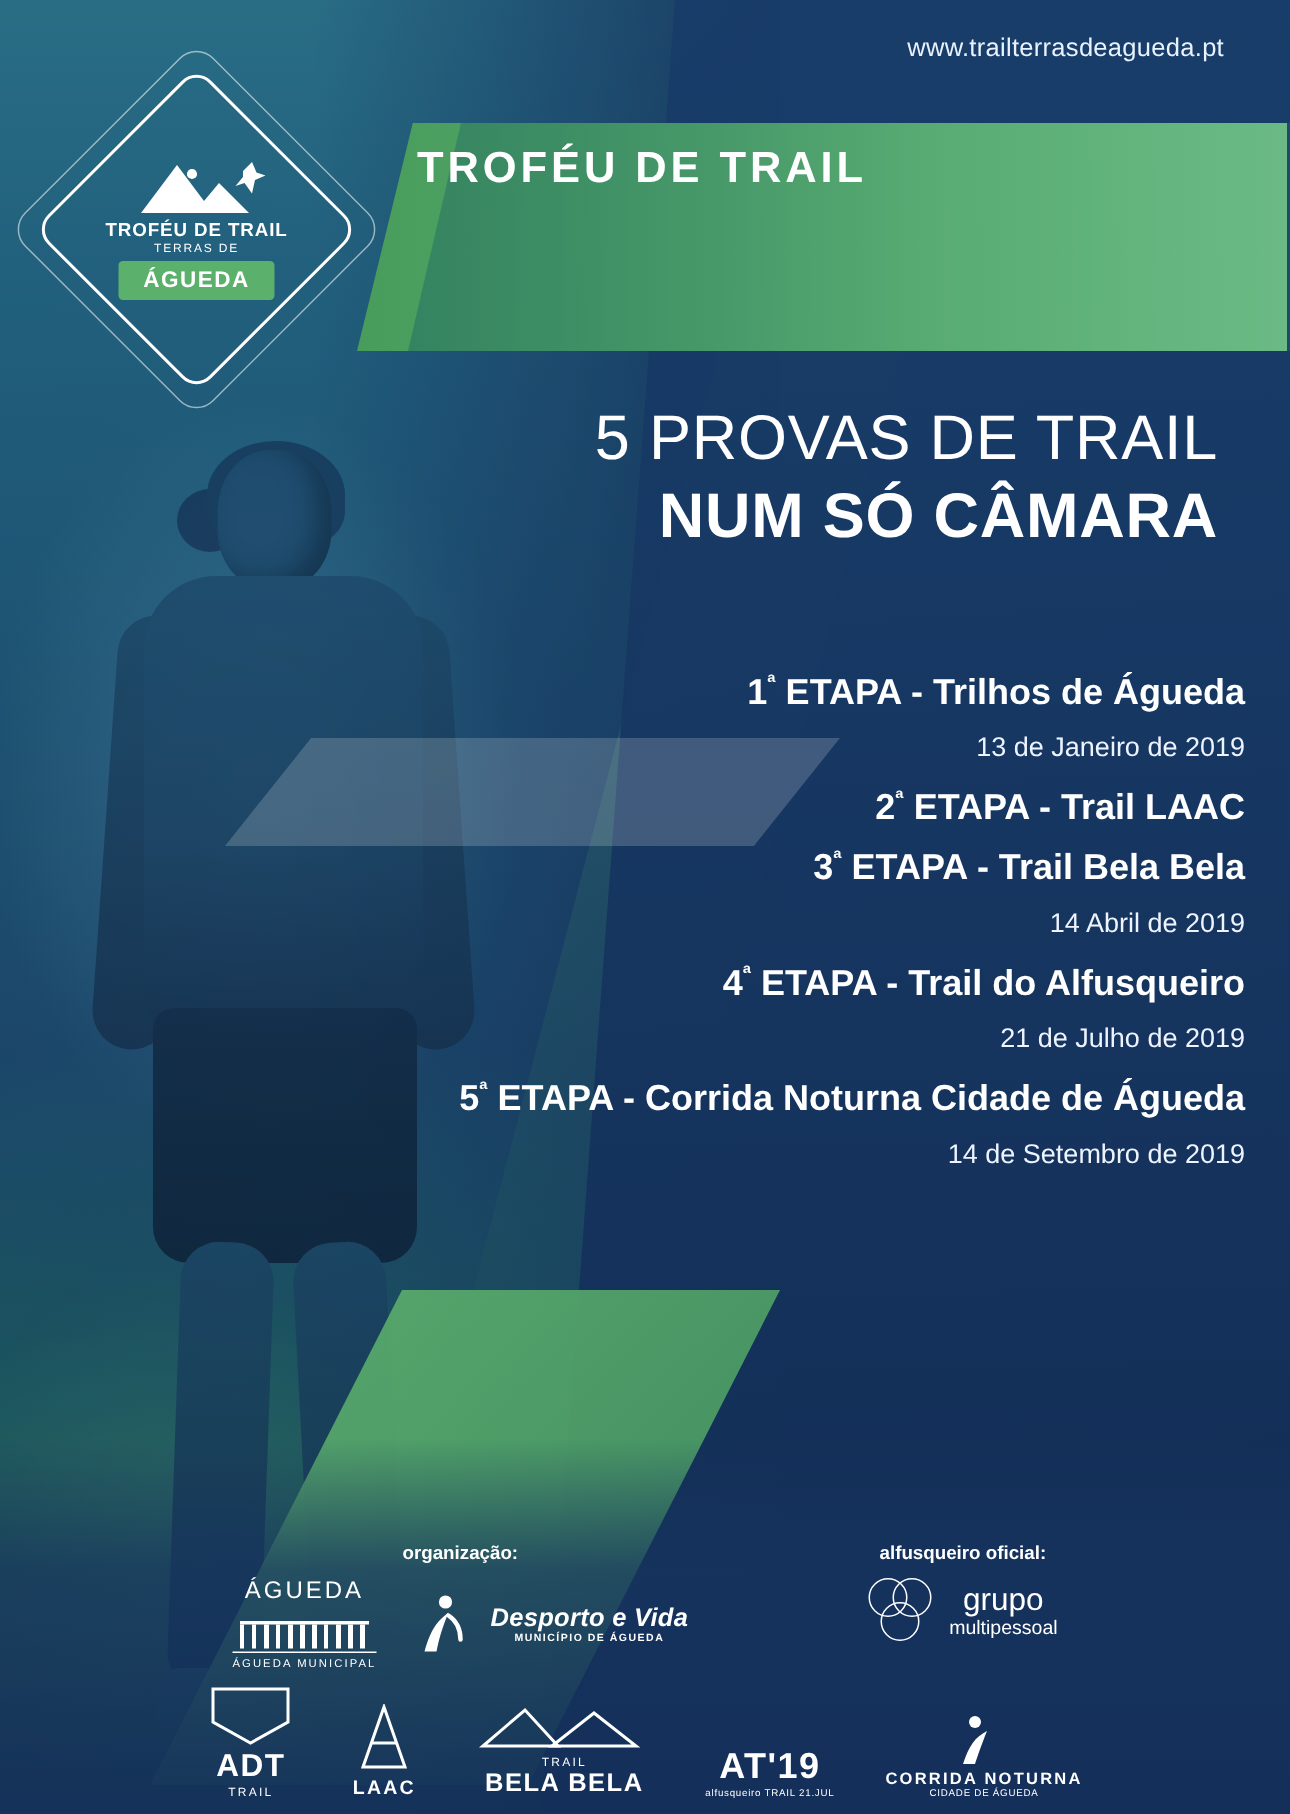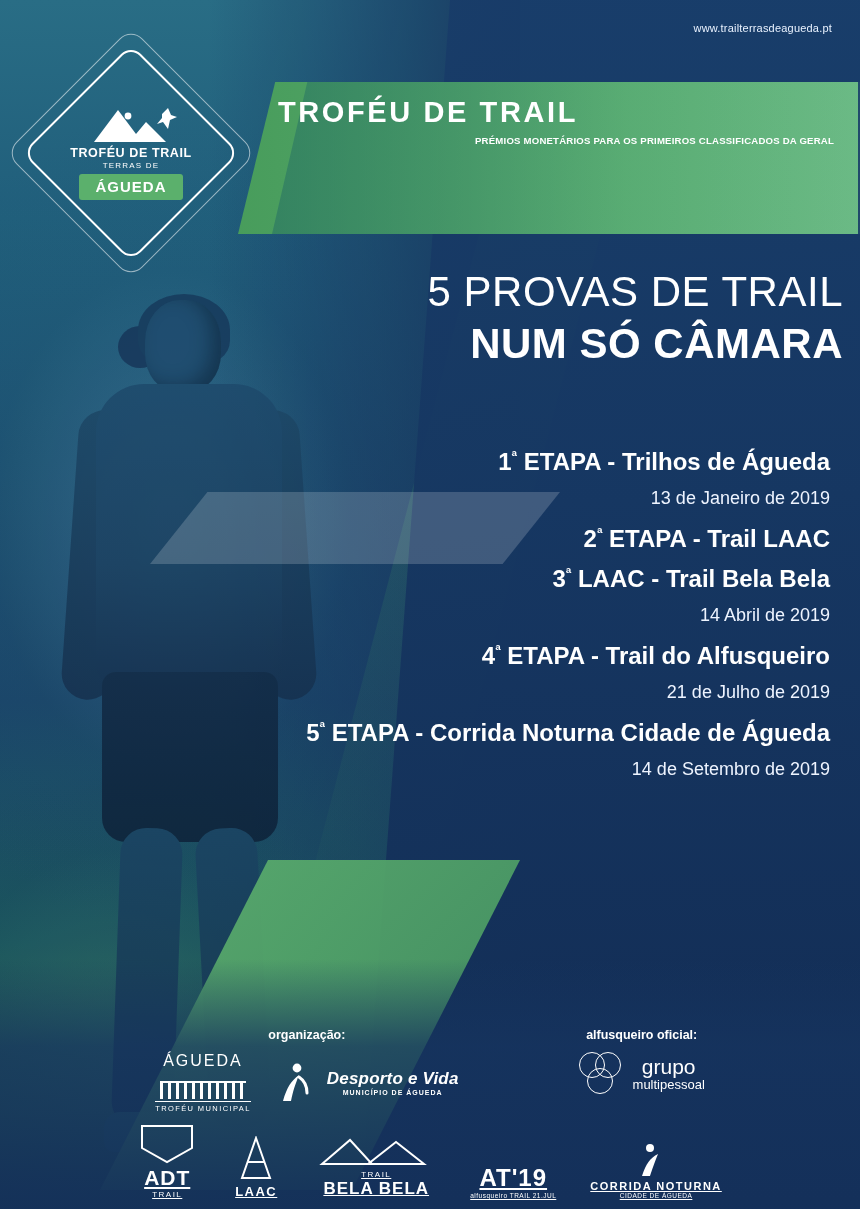--- a/index.html
+++ b/index.html
@@ -118,22 +118,22 @@
     background: linear-gradient(180deg, rgba(24,60,105,0.92) 0%, rgba(22,55,98,0.96) 40%, rgba(18,44,84,0.98) 100%);
     clip-path: polygon(18% 0, 100% 0, 100% 100%, 0% 100%);
   }
   .bottom-navy {
     position: absolute; left: 0; bottom: 0; width: 860px; height: 250px;
     background: linear-gradient(180deg, rgba(22,52,95,0.0) 0%, rgba(22,52,95,0.75) 35%, rgba(20,48,90,0.97) 100%);
   }
 
   
   .url {
-    position: absolute; right: 28px; top: 22px;
-    color: #e9f2ff; font-size: 11px; letter-spacing: 0.2px;
+    position: absolute; right: 44px; top: 22px;
+    color: #e9f2ff; font-size: 17px; letter-spacing: 0.2px;
     z-index: 20;
   }
 
   
   .logo {
     position: absolute; left: 36px; top: 58px; width: 190px; height: 190px;
     z-index: 22;
   }
   .logo .diamond {
     position: absolute; left: 18px; top: 18px; width: 154px; height: 154px;
@@ -175,21 +175,21 @@
     font-size: 51px; font-weight: bold; letter-spacing: 0.5px; margin-top: 2px;
     line-height: 1.05;
   }
   .hdr .l3 {
     font-size: 9.6px; font-weight: bold; letter-spacing: 0.2px;
     margin-top: 6px; text-align: right; padding-right: 4px;
   }
 
   
   .headline {
-    position: absolute; right: 17px; top: 268px; width: 600px;
+    position: absolute; right: 48px; top: 268px; width: 600px;
     text-align: right; color: #fff; z-index: 25;
   }
   .headline .h1 { font-size: 42px; font-weight: normal; letter-spacing: 0.5px; }
   .headline .h2 { font-size: 42px; font-weight: bold; letter-spacing: 0.5px; margin-top: 4px; }
 
   
   .stages {
     position: absolute; right: 30px; top: 448px; width: 620px;
     text-align: right; color: #fff; z-index: 25;
   }
@@ -232,21 +232,20 @@
     position: absolute; width: 26px; height: 26px; border: 1.5px solid #fff; border-radius: 50%;
   }
   .logo-mp .txt .t1 { font-size: 21px; line-height: 1.05; }
   .logo-mp .txt .t2 { font-size: 13px; line-height: 1.05; }
 
   
   .race-logos {
     position: absolute; left: 0; bottom: 10px; width: 860px; z-index: 26;
     display: flex; justify-content: center; align-items: flex-end; gap: 34px;
     color: #fff;
-    text-decoration: underline;
   }
   .race-logo { text-align: center; }
   .race-logo .big { font-size: 21px; font-weight: bold; letter-spacing: 1px; }
   .race-logo .small { font-size: 8px; letter-spacing: 1.5px; }
   .race-logo .tiny { font-size: 6.5px; letter-spacing: 0.5px; }
   .race-logo svg { display: block; margin: 0 auto 2px; }
 </style>
 </head>
 <body>
 
@@ -289,40 +288,39 @@
         </svg>
       </div>
       <div class="logo-t1">TROFÉU DE TRAIL</div>
       <div class="logo-t2">TERRAS DE</div>
       <div class="logo-pill">ÁGUEDA</div>
     </div>
   </div>
 
   <div class="hdr">
     <div class="l1">TROFÉU DE TRAIL</div>
-    <div class="l3">PRÉMIOS MONETÁRIOS PARA OS PRIMEIROS CLASSIFICADOS DA GERAL</div>
   </div>
 
   <div class="headline">
     <div class="h1">5 PROVAS DE TRAIL</div>
     <div class="h2">NUM SÓ CÂMARA</div>
   </div>
 
   <div class="stages">
     <div class="stage-name">
       <span>1</span><sup>ª</sup><span> ETAPA - Trilhos de Águeda</span>
     </div>
     <div class="stage-date">13 de Janeiro de 2019</div>
 
     <div class="stage-name">
       <span>2</span><sup>ª</sup><span> ETAPA -  Trail LAAC</span>
     </div>
 
     <div class="stage-name">
-      <span>3</span><sup>ª</sup><span> LAAC - Trail Bela Bela</span>
+      <span>3</span><sup>ª</sup><span> ETAPA - Trail Bela Bela</span>
     </div>
     <div class="stage-date">14 Abril de 2019</div>
 
     <div class="stage-name">
       <span>4</span><sup>ª</sup><span> ETAPA - Trail do Alfusqueiro</span>
     </div>
     <div class="stage-date">21 de Julho de 2019</div>
 
     <div class="stage-name">
       <span>5</span><sup>ª</sup><span> ETAPA - Corrida Noturna Cidade de Águeda</span>
@@ -331,21 +329,21 @@
   </div>
 
   <div class="sponsors">
     <div class="spon-row">
       <div class="spon-col">
         <div class="spon-label">organização:</div>
         <div class="spon-logos">
           <div class="logo-agueda">
             <div class="nm">ÁGUEDA</div>
             <div class="bld"></div>
-            <div class="sub">TROFÉU MUNICIPAL</div>
+            <div class="sub">ÁGUEDA MUNICIPAL</div>
           </div>
           <div class="logo-dv">
             <div class="mark">
               <svg width="34" height="44" viewBox="0 0 34 44">
                 <circle cx="20" cy="7" r="4.4" fill="#fff"></circle>
                 <path d="M6 40 C10 26 14 20 22 14 C18 24 16 30 14 40 Z" fill="#fff"></path>
                 <path d="M22 16 C28 20 30 26 30 32" stroke="#fff" stroke-width="3" fill="none" stroke-linecap="round"></path>
               </svg>
             </div>
             <div class="txt">

